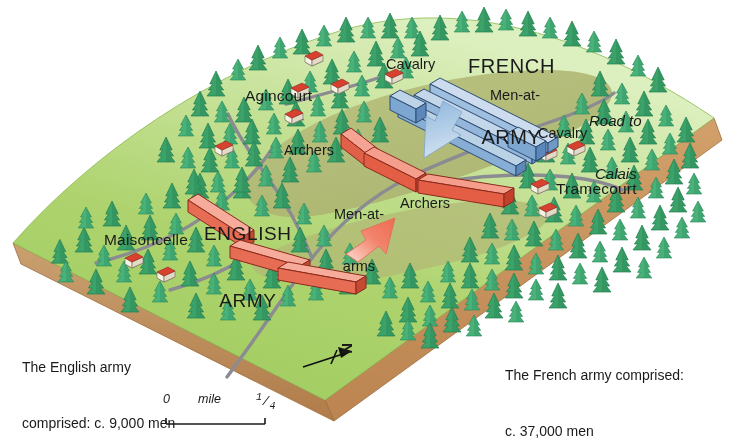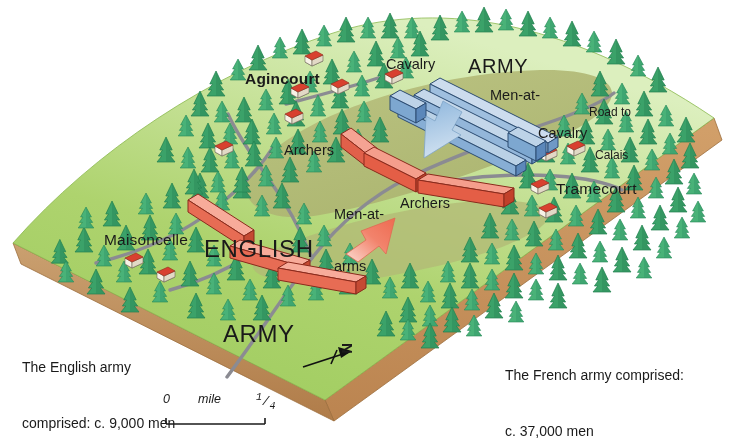--- a/index.html
+++ b/index.html
@@ -33,31 +33,33 @@
     color: #1a1a1a;
     font-family: "Liberation Sans", sans-serif;
     line-height: 1.18;
   }
   .label-place {
     font-size: 15.5px;
     letter-spacing: 0.2px;
   }
   .label-unit {
     font-size: 14.5px;
+    text-align: center;
   }
   .label-army {
-    font-size: 24px;
+    font-size: 19px;
     font-weight: normal;
     letter-spacing: 0.6px;
   }
   .label-army.big {
     font-size: 20px;
   }
   .label-road {
-    font-size: 12px;
+    font-size: 15px;
+    font-style: italic;
   }
   .legend {
     font-size: 14px;
     line-height: 1.35;
     color: #1a1a1a;
   }
   .scalebar-text {
     font-size: 12.5px;
     font-style: italic;
   }
@@ -460,29 +462,30 @@
     </g>
 
     <g>
       <line x1="166" y1="424" x2="265" y2="424" stroke="#1a1a1a" stroke-width="1.6"></line>
       <line x1="166" y1="418" x2="166" y2="424" stroke="#1a1a1a" stroke-width="1.6"></line>
       <line x1="265" y1="418" x2="265" y2="424" stroke="#1a1a1a" stroke-width="1.6"></line>
     </g>
   </svg>
 
   <div class="txt label-army big" style="left:468px; top:8px; text-align:center;">
+    <div>FRENCH</div>
     <div style="text-align:center;">ARMY</div>
   </div>
 
   <div class="txt label-army" style="left:204px; top:178px; text-align:center;">
     <div>ENGLISH</div>
     <div style="text-align:center;">ARMY</div>
   </div>
 
-  <div class="txt label-place" style="left:245px; top:70px;font-weight:bold;">Agincourt</div>
+  <div class="txt label-place" style="left:245px; top:87px;">Agincourt</div>
   <div class="txt label-place" style="left:104px; top:231px;">Maisoncelle</div>
   <div class="txt label-place" style="left:556px; top:180px;">Tramecourt</div>
 
   <div class="txt label-unit" style="left:386px; top:56px;">Cavalry</div>
 
   <div class="txt label-unit" style="left:490px; top:53px;">
     <div>Men-at-</div>
   </div>
 
   <div class="txt label-unit" style="left:538px; top:125px;">Cavalry</div>

